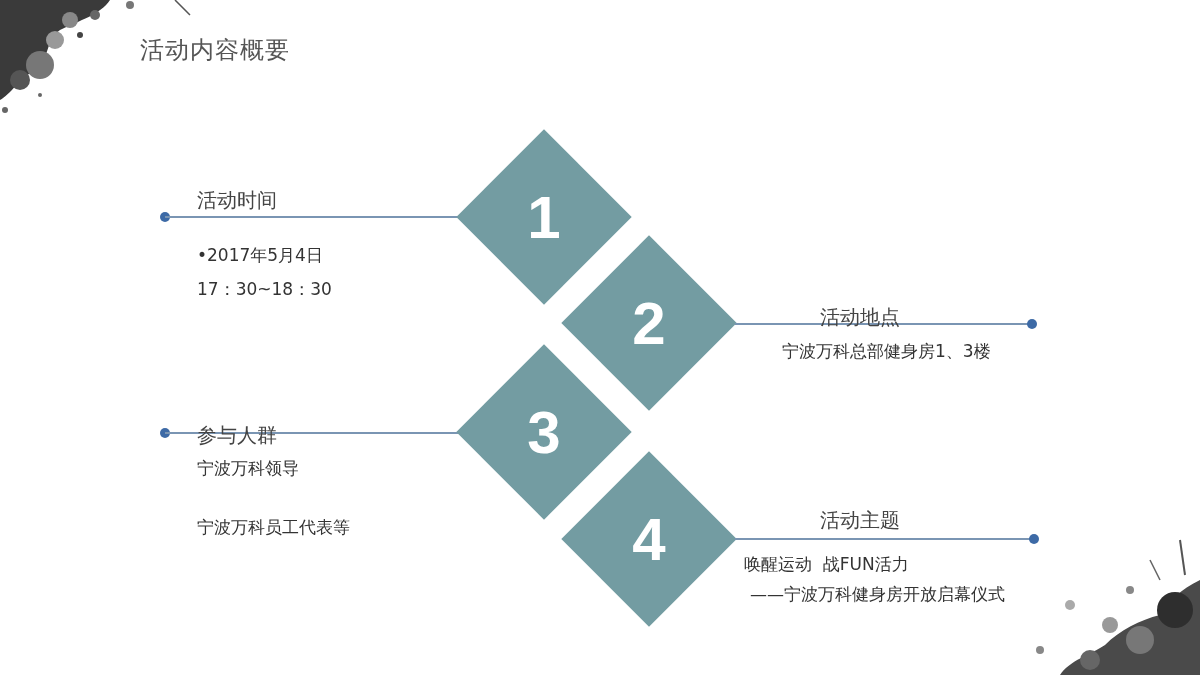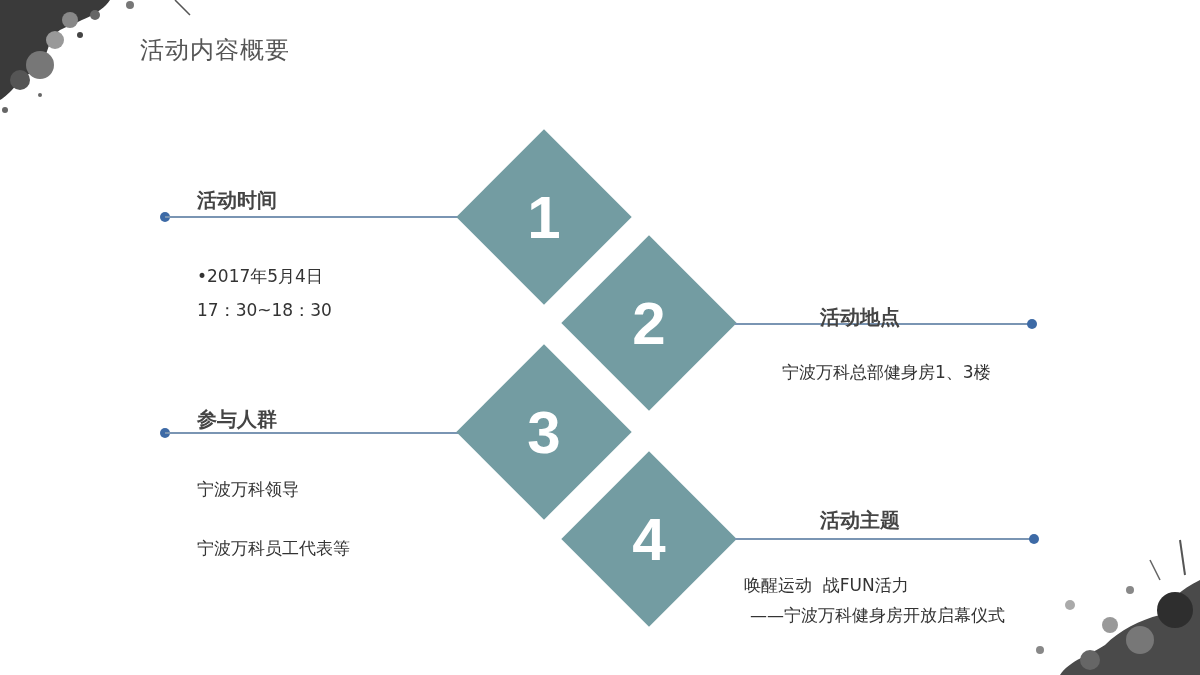--- a/index.html
+++ b/index.html
@@ -5,22 +5,22 @@
   html, body { margin:0; padding:0; }
   body { width:1200px; height:675px; background:#ffffff; position:relative; overflow:hidden;
          font-family:"DejaVu Sans","Liberation Sans",sans-serif; color:#333; }
   .abs { position:absolute; }
   .title { left:140px; top:34px; font-size:24px; color:#555; letter-spacing:1px; }
   .diamond { width:124px; height:124px; background:#739ca2; transform:rotate(45deg); }
   .dnum { width:124px; height:124px; display:flex; align-items:center; justify-content:center;
           color:#fff; font-size:60px; font-weight:bold; font-family:"Liberation Sans",sans-serif; }
   .line { height:2px; background:#7a95b3; }
   .dot { width:10px; height:10px; border-radius:50%; background:#3d6aa6; }
-  .head { font-size:20px; font-weight:bold; color:#444; }
-  .body { font-size:17px; color:#333; line-height:34px; white-space:pre;margin-top:21px; }
+  .head { font-size:20px; font-weight:normal; color:#444; }
+  .body { font-size:17px; color:#333; line-height:34px; white-space:pre; }
   svg.splash { position:absolute; }
 </style>
 </head>
 <body>
 
 <svg class="splash" style="left:0;top:0" width="200" height="130" viewBox="0 0 200 130">
   <path d="M0 0 H110 C100 15 80 20 60 30 C45 40 50 60 35 70 C20 78 10 95 0 100 Z" fill="#3a3a3a"></path>
   <circle cx="40" cy="65" r="14" fill="#777"></circle>
   <circle cx="20" cy="80" r="10" fill="#555"></circle>
   <circle cx="55" cy="40" r="9" fill="#999"></circle>
@@ -57,21 +57,21 @@
 
 <div class="abs diamond" style="left:587px;top:261px"></div>
 <div class="abs dnum" style="left:587px;top:261px">2</div>
 <div class="abs line" style="left:735px;top:323px;width:297px"></div>
 <div class="abs dot" style="left:1027px;top:319px"></div>
 <div class="abs head" style="left:820px;top:304px">活动地点</div>
 <div class="abs body" style="left:782px;top:334px">宁波万科总部健身房1、3楼</div>
 
 <div class="abs dot" style="left:160px;top:428px"></div>
 <div class="abs line" style="left:165px;top:432px;width:295px"></div>
-<div class="abs head" style="left:197px;top:406px">参与人群</div>
+<div class="abs head" style="left:197px;top:422px">参与人群</div>
 <div class="abs body" style="left:197px;top:451px">宁波万科领导</div>
 <div class="abs body" style="left:197px;top:510px">宁波万科员工代表等</div>
 <div class="abs diamond" style="left:482px;top:370px"></div>
 <div class="abs dnum" style="left:482px;top:370px">3</div>
 
 <div class="abs diamond" style="left:587px;top:477px"></div>
 <div class="abs dnum" style="left:587px;top:477px">4</div>
 <div class="abs line" style="left:735px;top:538px;width:297px"></div>
 <div class="abs dot" style="left:1029px;top:534px"></div>
 <div class="abs head" style="left:820px;top:507px">活动主题</div>

